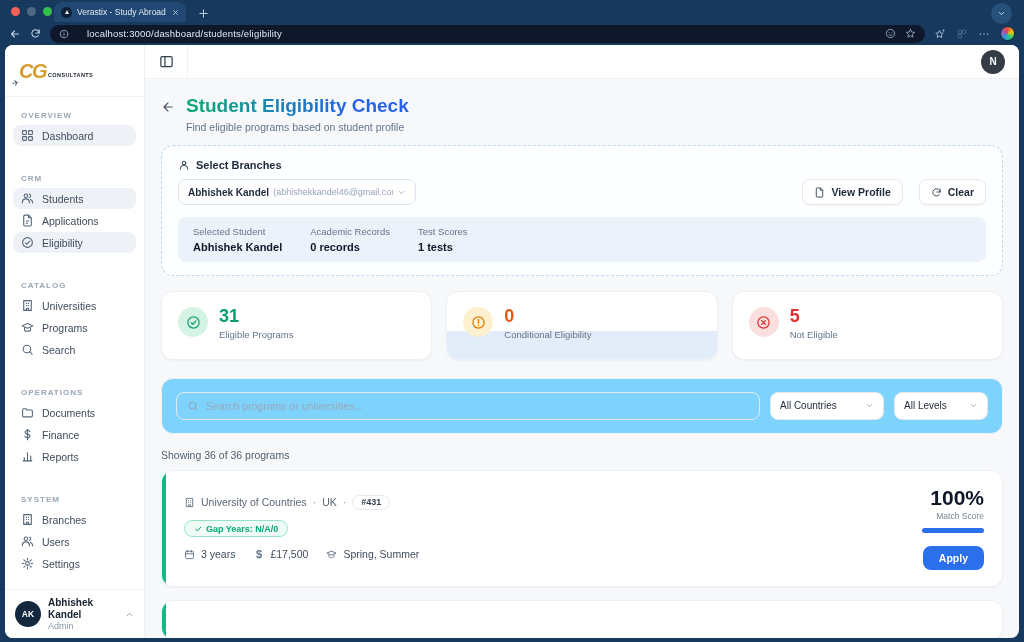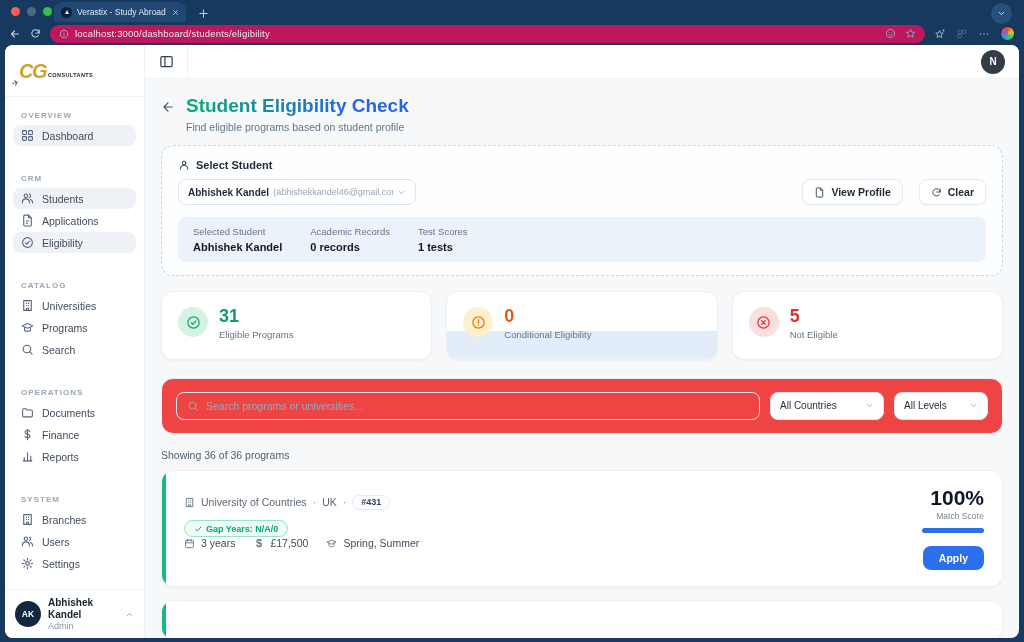--- a/index.html
+++ b/index.html
@@ -17,21 +17,21 @@
   .tab { margin-left:44px; width:132px; height:20px; background:#214872; border-radius:8px 8px 0 0; display:flex; align-items:center; gap:5px; padding:0 7px; }
   .tab-favicon { width:11px; height:11px; border-radius:50%; background:#0c2138; display:flex; align-items:center; justify-content:center; flex-shrink:0; }
   .tab-favicon i { width:0; height:0; border-left:2.5px solid transparent; border-right:2.5px solid transparent; border-bottom:4px solid #e8eef5; }
   .tab-title { flex:1; font-size:8.5px; color:#dfe9f3; white-space:nowrap; overflow:hidden; }
   .tab-close { color:#b9cade; flex-shrink:0; }
   .newtab { margin-left:12px; margin-bottom:3px; color:#cfe0ef; }
   .win-chevron { position:absolute; right:12px; top:3px; width:21px; height:21px; border-radius:50%; background:#27507a; color:#d7e4f2; display:flex; align-items:center; justify-content:center; }
 
   .urlbar { height:23px; display:flex; align-items:center; padding:0 9px; gap:9px; color:#cfe0ef; }
   .nav-ic { color:#c3d5e7; }
-  .url-pill { flex:1; height:18px; background:#be185d; border-radius:10px; display:flex; align-items:center; gap:6px; padding:0 9px; }
+  .url-pill { flex:1; height:18px; background:#0f172a; border-radius:10px; display:flex; align-items:center; gap:18px; padding:0 9px; }
   .url-text { font-size:9.5px; color:#e1ebf5; letter-spacing:.2px; }
   .pill-right { margin-left:auto; display:flex; gap:9px; align-items:center; color:#8fa9c2; }
   .bar-right { display:flex; gap:10px; align-items:center; color:#9db7cf; }
   .b-avatar { width:15px; height:15px; border-radius:50%; background:conic-gradient(#e74c3c,#f1c40f,#2ecc71,#3498db,#9b59b6,#e74c3c); border:1px solid #0e2c4a; }
 
   
   .app { position:absolute; top:45px; left:5px; right:5px; bottom:4px; background:#f7f8fa; border-radius:8px; overflow:hidden; display:flex; }
 
   
   .sidebar { width:140px; background:#fff; border-right:1px solid #edf0f4; display:flex; flex-direction:column; flex-shrink:0; }
@@ -92,21 +92,21 @@
   .stat-ic { width:30px; height:30px; border-radius:50%; display:flex; align-items:center; justify-content:center; flex-shrink:0; }
   .stat-ic svg { width:15px; height:15px; }
   .ic-green { background:#d5f3e5; color:#12a371; }
   .ic-amber { background:#fcf0cf; color:#e67700; }
   .ic-red { background:#fbdfdf; color:#e03131; }
   .stat-num { font-size:18px; font-weight:800; line-height:1.1; }
   .num-green { color:#0a9e6e; } .num-orange { color:#e8590c; } .num-red { color:#e03131; }
   .stat-label { font-size:9.5px; color:#64748b; margin-top:2px; }
 
   
-  .search-card { margin-top:18px; background:#ef4444; border:1px solid #edf0f4; border-radius:12px; padding:13px 14px; display:flex; gap:10px; align-items:flex-start; }
+  .search-card { margin-top:18px; background:#7dd3fc; border:1px solid #edf0f4; border-radius:12px; padding:13px 14px; display:flex; gap:10px; align-items:flex-start; }
   .search-box { flex:1; height:28px; border:1px solid #e3e8ef; border-radius:8px; display:flex; align-items:center; gap:7px; padding:0 10px; }
   .search-box svg { width:12px; height:12px; color:#94a3b8; flex-shrink:0; }
   .search-box input { border:none; outline:none; flex:1; font-size:10.5px; font-family:"Liberation Sans",sans-serif; color:#1e293b; background:transparent; }
   .search-box input::placeholder { color:#9aa7b8; }
   .filter-select { height:28px; border:1px solid #e3e8ef; border-radius:8px; display:flex; align-items:center; padding:0 9px; gap:8px; font-size:10px; color:#1e293b; background:#fff; }
   .filter-select.w1 { width:114px; } .filter-select.w2 { width:94px; }
   .filter-select .fs-chev { margin-left:auto; color:#98a4b5; }
 
   .showing { font-size:10.5px; color:#52606d; margin:15px 0 9px; }
 
@@ -118,21 +118,21 @@
   .pr-check { color:#0ca678; display:flex; }
   .pr-check svg { width:15px; height:15px; }
   .pr-title { font-size:13px; font-weight:700; color:#0f172a; }
   .badge-eligible { background:#d6f7e6; color:#0ca678; font-size:9px; font-weight:700; padding:2.5px 9px; border-radius:99px; }
   .pr-row2 { display:flex; align-items:center; gap:6px; margin-top:8px; font-size:10.5px; color:#5b6775; }
   .pr-row2 svg { width:11px; height:11px; color:#64748b; }
   .dot::before { content:"\00b7"; color:#8a97a6; }
   .code-pill { border:1px solid #e4e9f0; border-radius:99px; padding:1.5px 8px; font-size:9px; font-weight:600; color:#334155; background:#fff; }
   .pr-row3 { margin-top:9px; }
   .gap-pill { display:inline-flex; align-items:center; gap:4px; border:1px solid #93e3c4; background:#eefcf5; color:#0ca678; font-size:9px; font-weight:600; padding:2.5px 9px; border-radius:99px; }
-  .pr-row4 { display:flex; align-items:center; gap:18px; font-size:10.5px; color:#3f4c5c; }
+  .pr-row4 { display:flex; align-items:center; gap:18px; margin-top:11px; font-size:10.5px; color:#3f4c5c; }
   .pr-meta { display:flex; align-items:center; gap:6px; }
   .pr-meta svg, .pr-meta .dollar { width:11px; height:11px; color:#64748b; }
   .dollar { font-size:11px; font-weight:600; display:flex; align-items:center; justify-content:center; }
   .prog-right { display:flex; flex-direction:column; align-items:flex-end; min-width:92px; }
   .match-num { font-size:21px; font-weight:800; color:#0f172a; line-height:1; }
   .match-label { font-size:8.5px; color:#7b8794; margin-top:3px; }
   .match-bar { width:62px; height:5px; border-radius:3px; background:#2b6fed; margin-top:7px; }
   .apply-btn { margin-top:13px; background:#2b6fed; color:#fff; border:none; font-family:"Liberation Sans",sans-serif; font-size:10.5px; font-weight:700; padding:6px 16px; border-radius:8px; }
 
   .program-card.partial { margin-top:13px; height:40px; border-radius:12px; }
@@ -420,21 +420,21 @@
           <div class="pg-sub">Find eligible programs based on student profile</div>
         </span>
       </div>
 
       <div class="select-card">
         <div class="sc-label">
           <svg viewBox="0 0 24 24" fill="none" stroke="currentColor" stroke-width="2" stroke-linecap="round">
               <circle cx="12" cy="8" r="3.6"></circle>
               <path d="M4.5 20.5v-.7a7.5 7.5 0 0 1 15 0v.7"></path>
             </svg>
-          <span>Select Student</span>
+          <span>Select Branches</span>
         </div>
         <div class="sc-row">
           <div class="student-select">
             <span class="ss-name">Abhishek Kandel</span>
             <span class="ss-email">(abhishekkandel46@gmail.com)</span>
             <span class="ss-chev">
               <svg width="9" height="9" viewBox="0 0 24 24" fill="none" stroke="currentColor" stroke-width="2.2" stroke-linecap="round" stroke-linejoin="round">
                   <path d="M6 9l6 6 6-6"></path>
                 </svg>
             </span>

